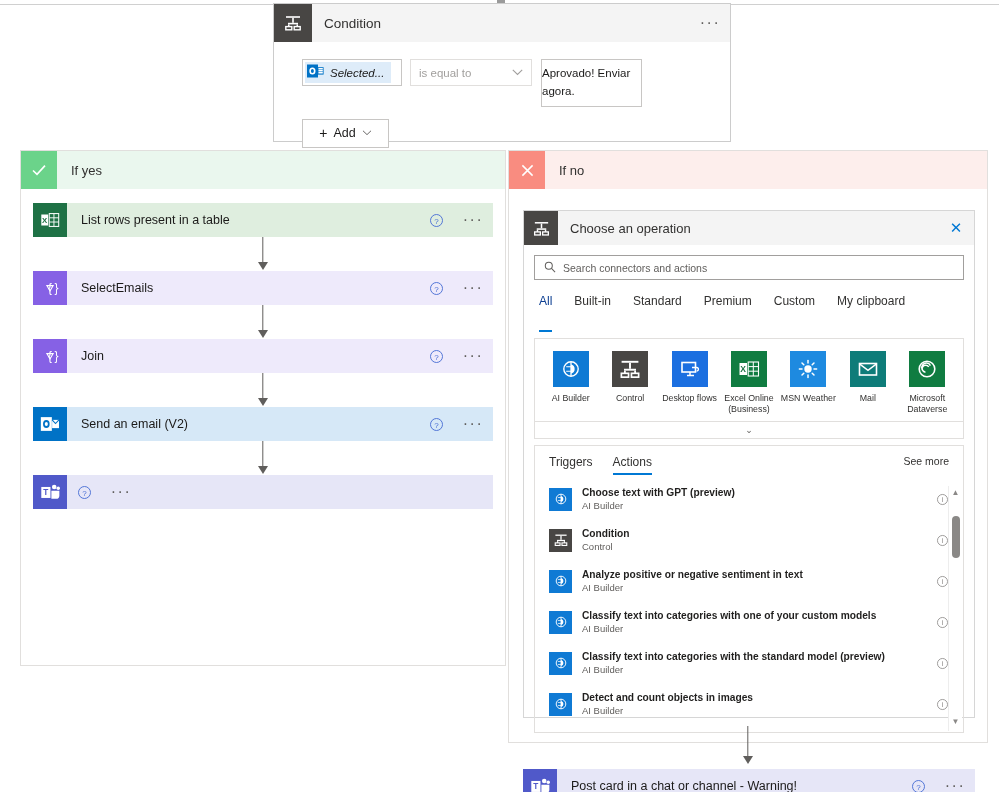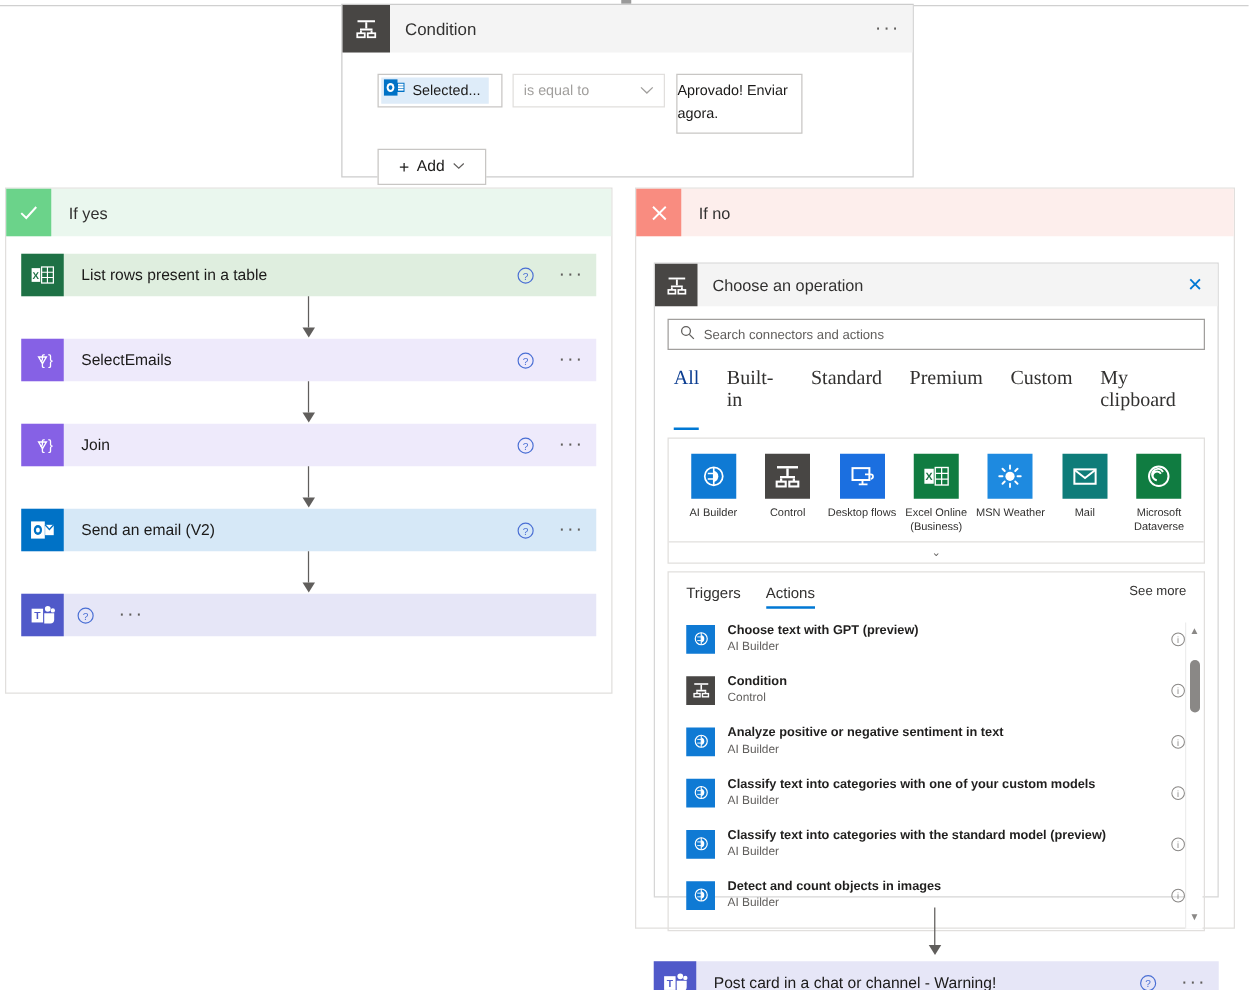--- a/index.html
+++ b/index.html
@@ -29,21 +29,21 @@
   }
   .ellipsis-btn {
     width: 40px; display: flex; align-items: center; justify-content: center;
     color: #605e5c; font-size: 16px; letter-spacing: 1.5px; line-height: 1;
     cursor: pointer; user-select: none;
   }
   .cond-body { padding: 17px 0 0 28px; }
   .cond-row { display: flex; align-items: flex-start; }
   .field-left {
     width: 100px; height: 27px; border: 1px solid #c8c6c4; background: #fff;
-    display: flex; align-items: center; padding: 0 2px;
+    display: flex; align-items: center; padding: 0 2px; font-style: italic;
   }
   .tok {
     display: flex; align-items: center; gap: 6px;
     background: #deecf9; height: 21px; padding: 0 7px 0 2px; max-width: 100%;
   }
   .tok-label { font-size: 11.5px; color: #1b1a19; white-space: nowrap; }
   .field-op {
     width: 122px; height: 27px; margin-left: 8px;
     border: 1px solid #e1dfdd; background: #fff;
     display: flex; align-items: center; padding: 0 8px;
@@ -111,21 +111,21 @@
   .op-close { width: 36px; display: flex; align-items: center; justify-content: center; color: #0078d4; font-size: 15px; cursor: pointer; }
 
   .op-body { padding: 10px 10px 0 10px; }
   .search-box {
     height: 25px; border: 1px solid #a19f9d; background: #fff;
     display: flex; align-items: center; gap: 7px; padding: 0 9px;
   }
   .search-box span.ph { font-size: 10.5px; color: #605e5c; }
 
   .tabs { display: flex; gap: 22px; padding: 14px 5px 0 5px; }
-  .tab { font-size: 16px; color: #323130; padding-bottom: 14px; cursor: pointer; position: relative; font-family: Liberation Serif, serif; }
+  .tab { font-size: 12px; color: #323130; padding-bottom: 24px; cursor: pointer; position: relative; }
   .tab.active { color: #0b3d91; }
   .tab.active::after {
     content: ""; position: absolute; left: 0; right: 0; bottom: 0;
     height: 2px; background: #0078d4;
   }
 
   .conn-box { margin-top: 6px; border: 1px solid #e1dfdd; }
   .conn-grid { display: flex; padding: 12px 6px 6px 6px; }
   .conn-cell { flex: 1; display: flex; flex-direction: column; align-items: center; gap: 6px; cursor: pointer; }
   .conn-tile { width: 36px; height: 36px; display: flex; align-items: center; justify-content: center; }
@@ -225,21 +225,21 @@
         <span>Add</span>
         <span class="chev">
           <svg width="10" height="6" viewBox="0 0 11 7">
               <path d="M0.8 0.9 L5.5 5.4 L10.2 0.9" stroke="#605e5c" stroke-width="1.1" fill="none"></path>
             </svg>
         </span>
       </div>
     </div>
   </div>
 
-  <div class="branch yes" style="left:4px; top:150px; width:486px; height:405px;">
+  <div class="branch yes" style="left:20px; top:150px; width:486px; height:516px;">
     <div class="branch-head">
       <div class="branch-badge">
         <svg width="18" height="18" viewBox="0 0 18 18">
             <path d="M3 9.5 L7 13.4 L15 4.6" stroke="#fff" stroke-width="1.6" fill="none"></path>
           </svg>
       </div>
       <div class="branch-label">If yes</div>
     </div>
     <div class="steps" id="yes-steps">
         <div class="step-row bg-green">

